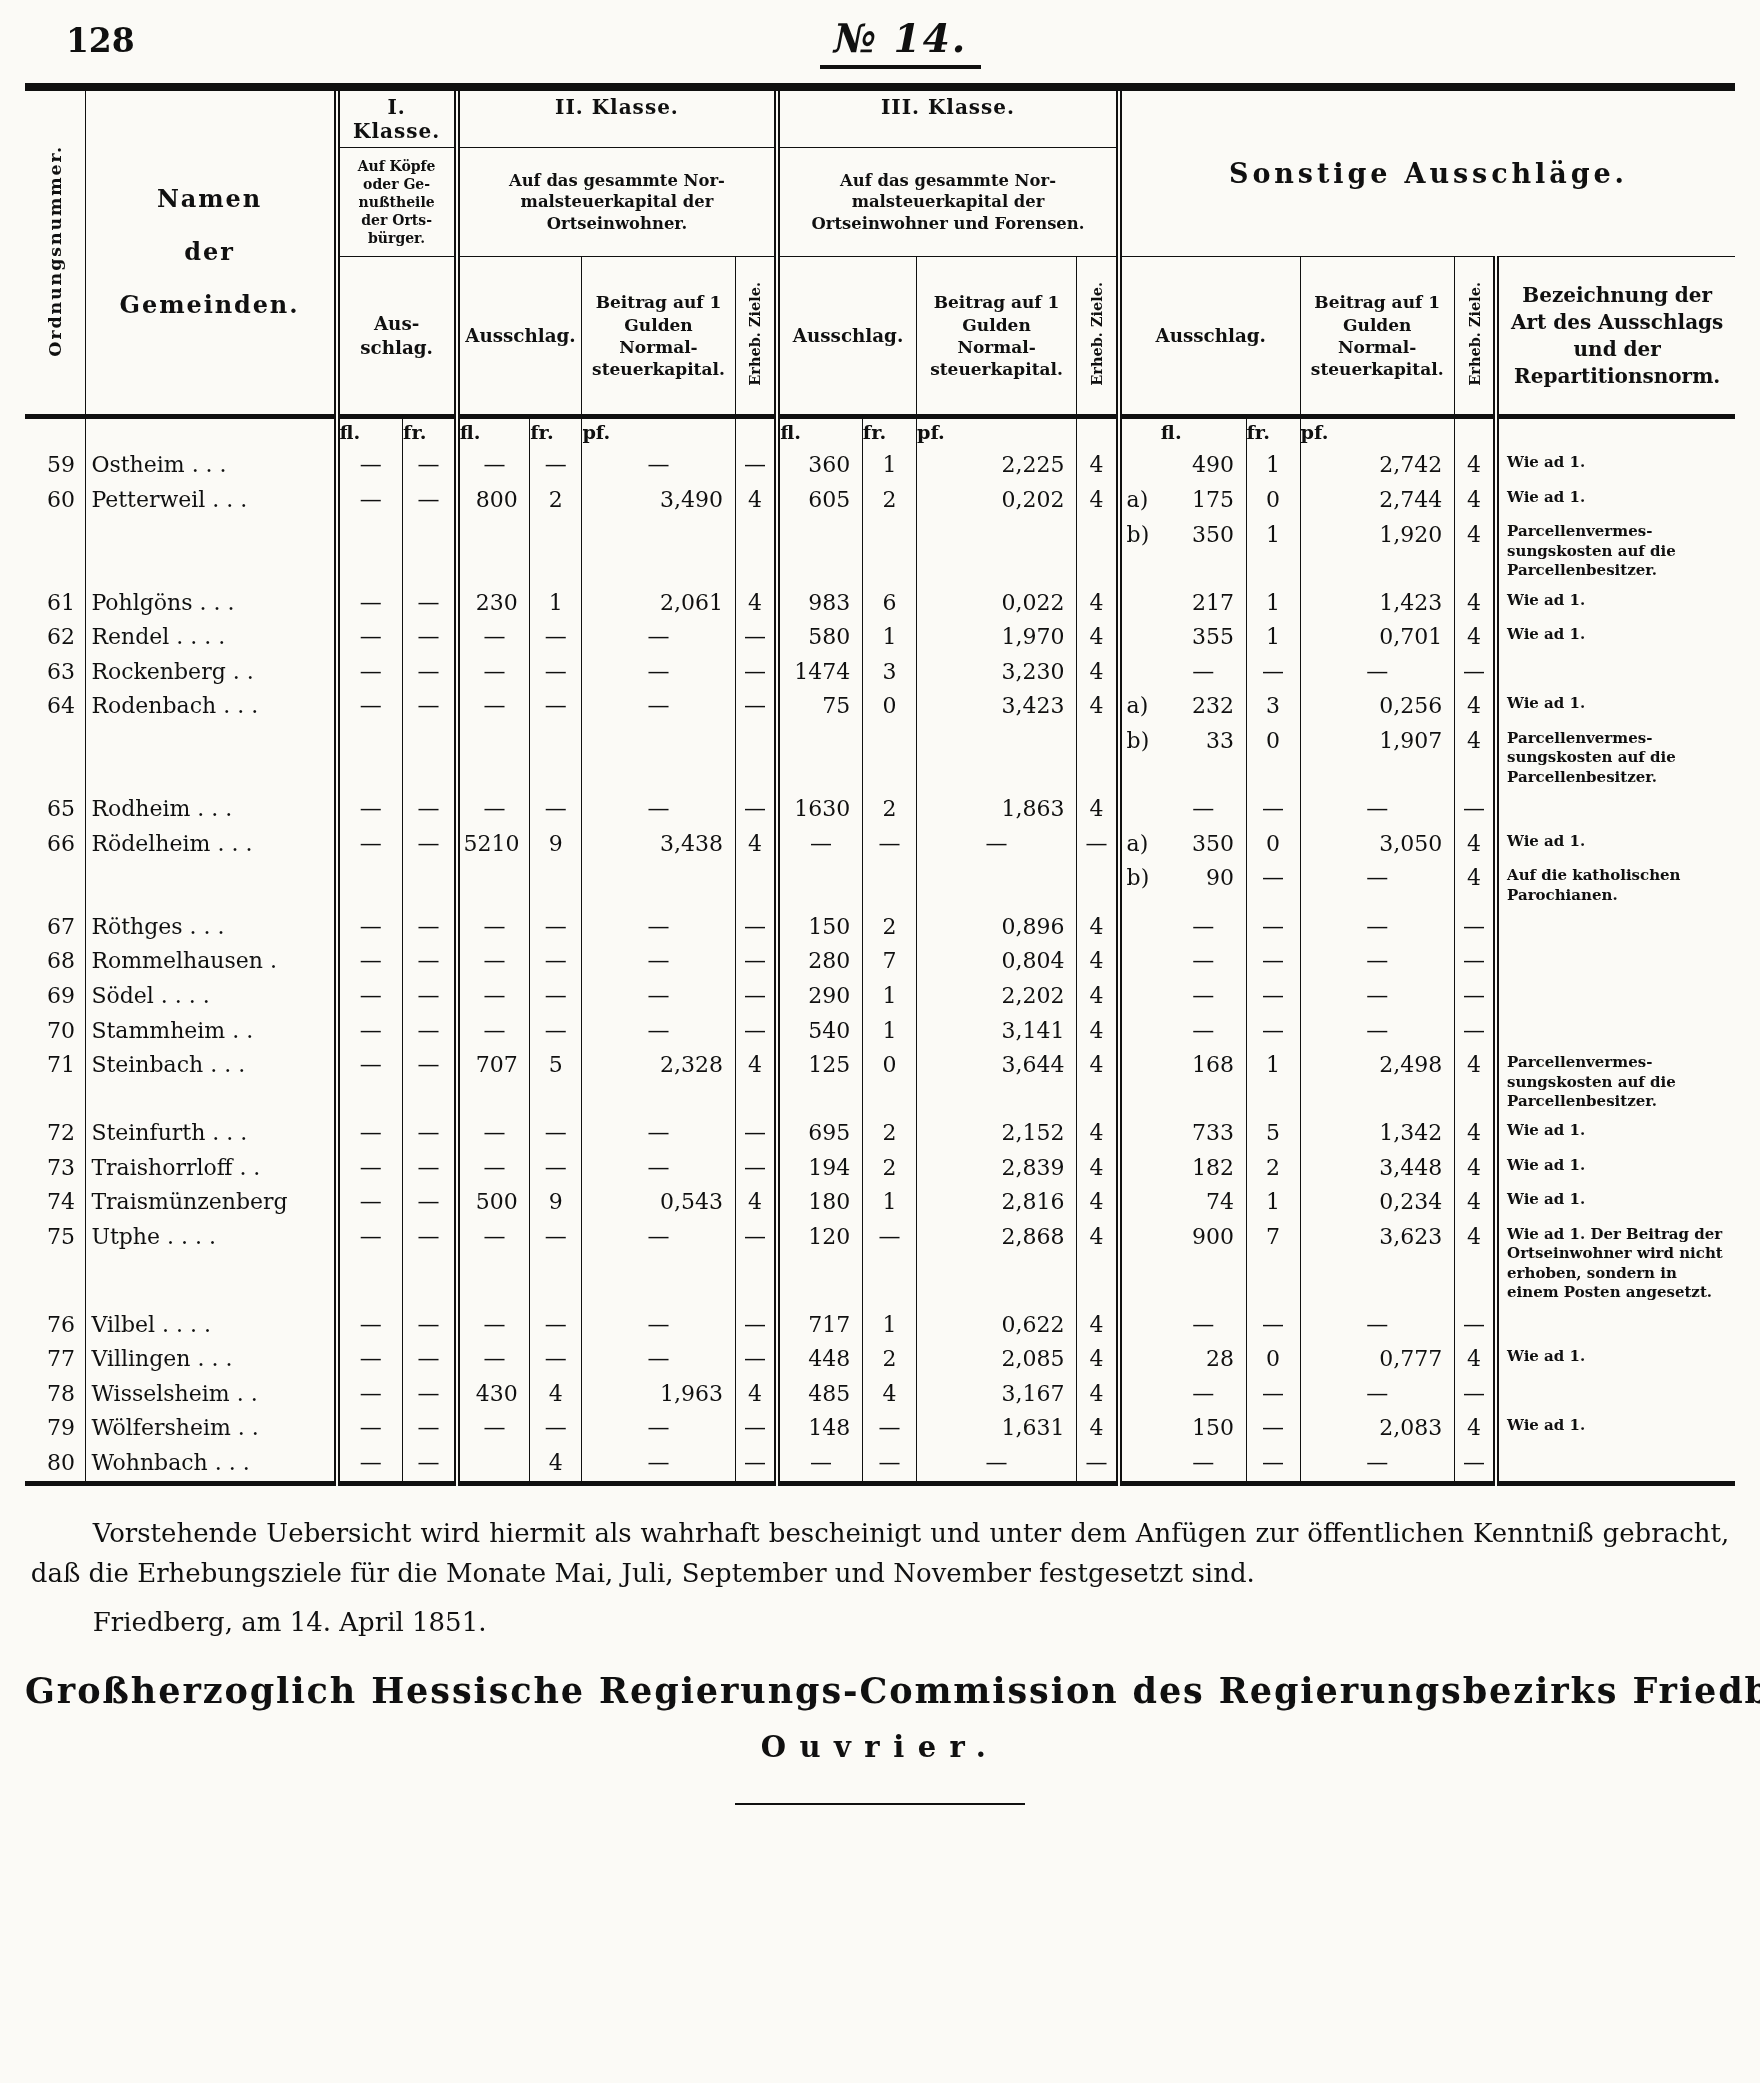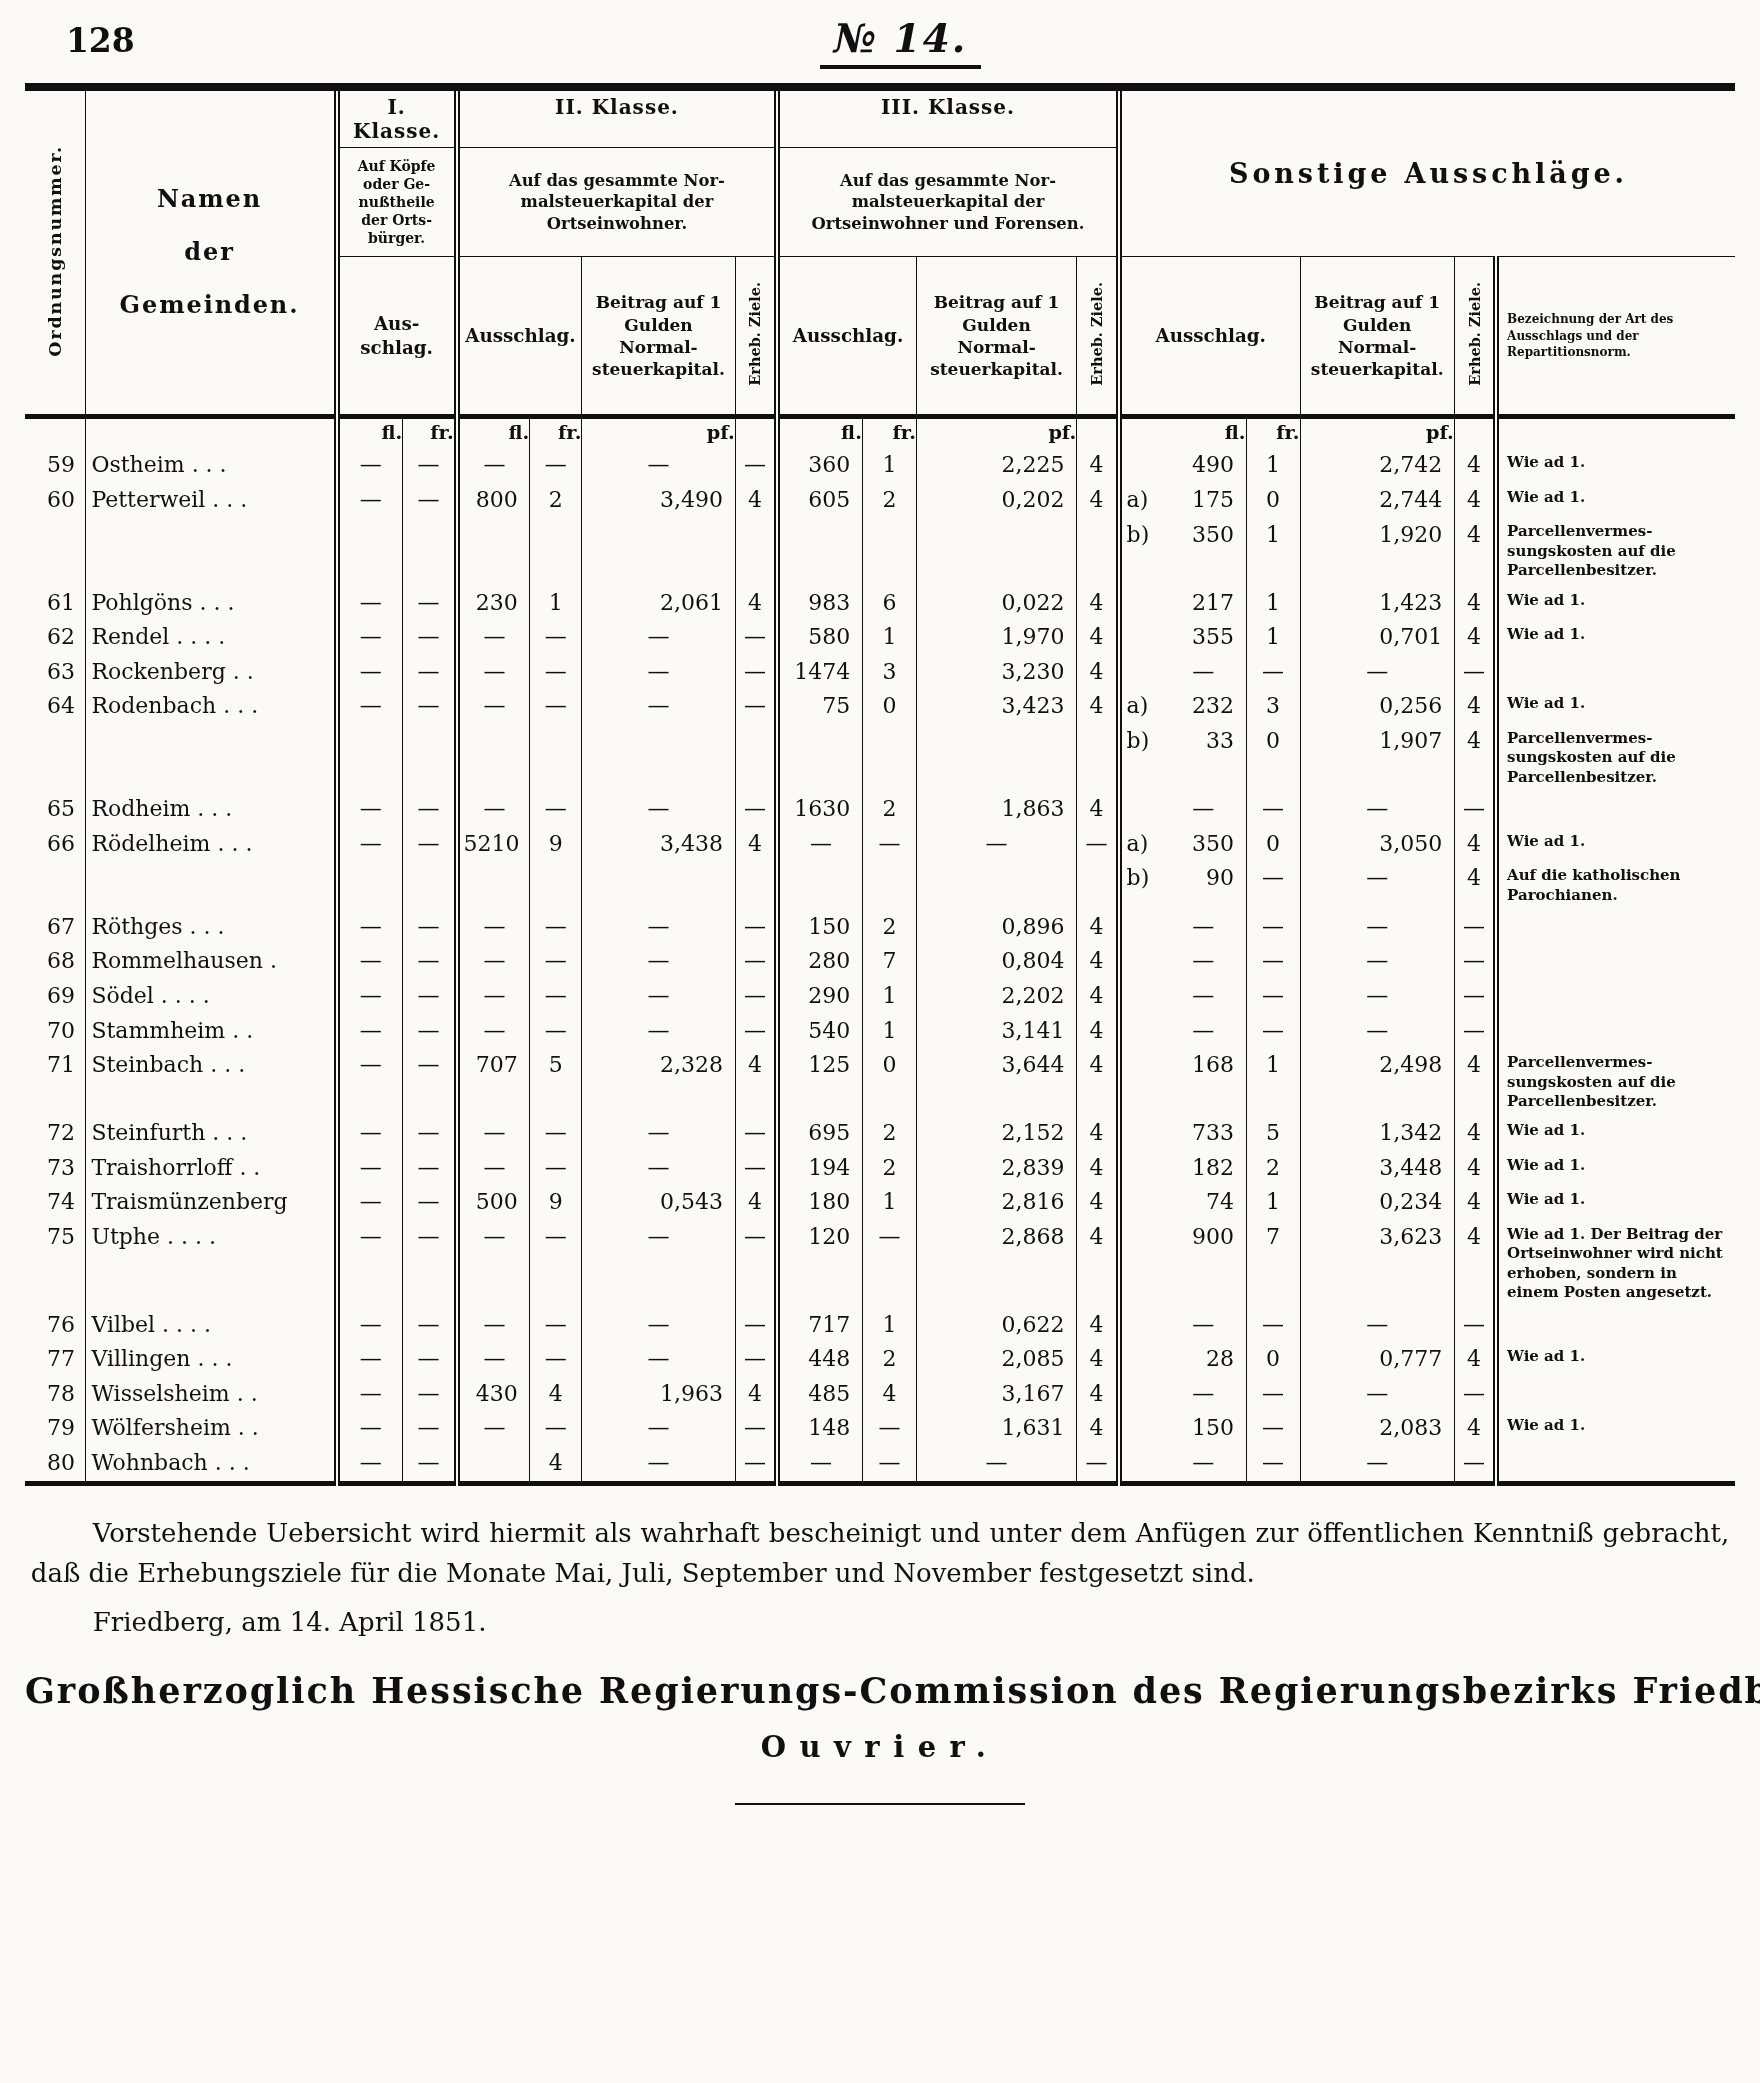--- a/index.html
+++ b/index.html
@@ -45,29 +45,29 @@
     vertical-align:middle; border-bottom:1.9px solid #101010;
   }
   tr.r2 th.sub {
     font-size:16.4px; font-weight:bold; text-align:center; line-height:1.3;
     border-bottom:1.9px solid #101010; padding:5.8px 7.7px; vertical-align:middle; height:97px;
   }
   tr.r2 th.k1-sub { font-size:14px; padding:3.9px 3.9px; }
   tr.r3 th { height:141px; vertical-align:middle; }
   tr.r3 th.cap { font-size:18.3px; font-weight:bold; text-align:center; line-height:1.3; padding:7.7px 3.9px; }
   tr.r3 th.beitrag-h { font-size:17px; }
-  tr.r3 th.bez-h { font-size:12px; text-align:left; line-height:1.35; padding:7.7px 7.7px; }
+  tr.r3 th.bez-h { font-size:20px; text-align:center; line-height:1.35; padding:7.7px 7.7px; }
   th.zl { text-align:center; }
   th.zl > span {
     display:inline-block; writing-mode:vertical-rl; transform:rotate(180deg);
     font-size:14.5px; font-weight:bold; white-space:nowrap;
   }
   tr.units td {
     border-top:5.8px solid #101010; font-size:19.3px; font-weight:bold;
-    text-align:right; padding:1.9px 0 4.8px;
+    text-align:left; padding:1.9px 0 4.8px;
   }
 
   
   tbody td { font-size:22px; line-height:1.4; }
   tbody tr:last-child td { border-bottom:5.8px solid #101010; }
   td.r { text-align:right; padding-right:11.6px; }
   td.c { text-align:center; }
   td.l { text-align:left; padding-left:4.8px; }
   td.c-num { text-align:right; padding-right:9.7px; }
   td.c-name { white-space:nowrap; padding-left:5.8px; }

